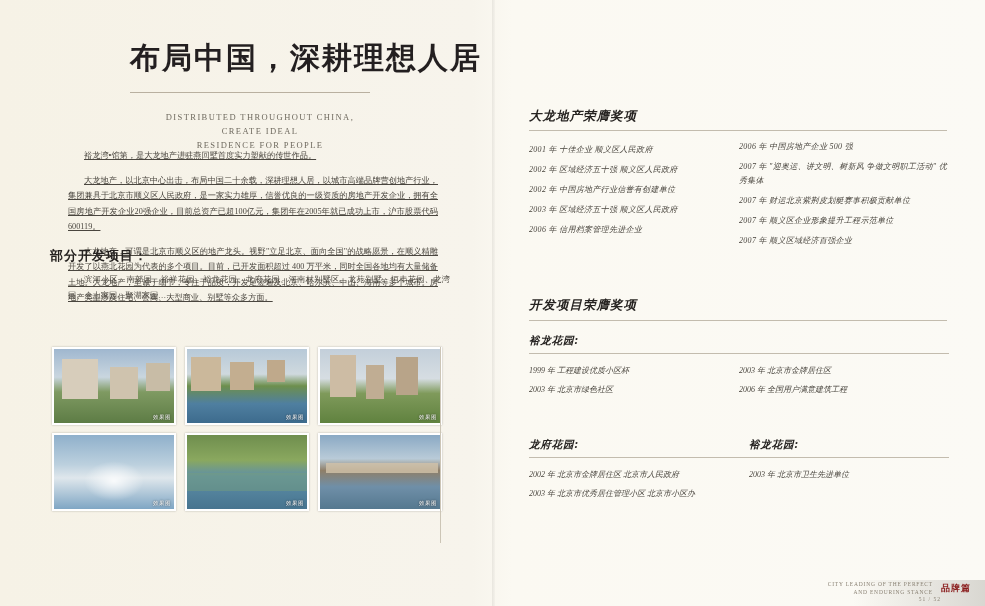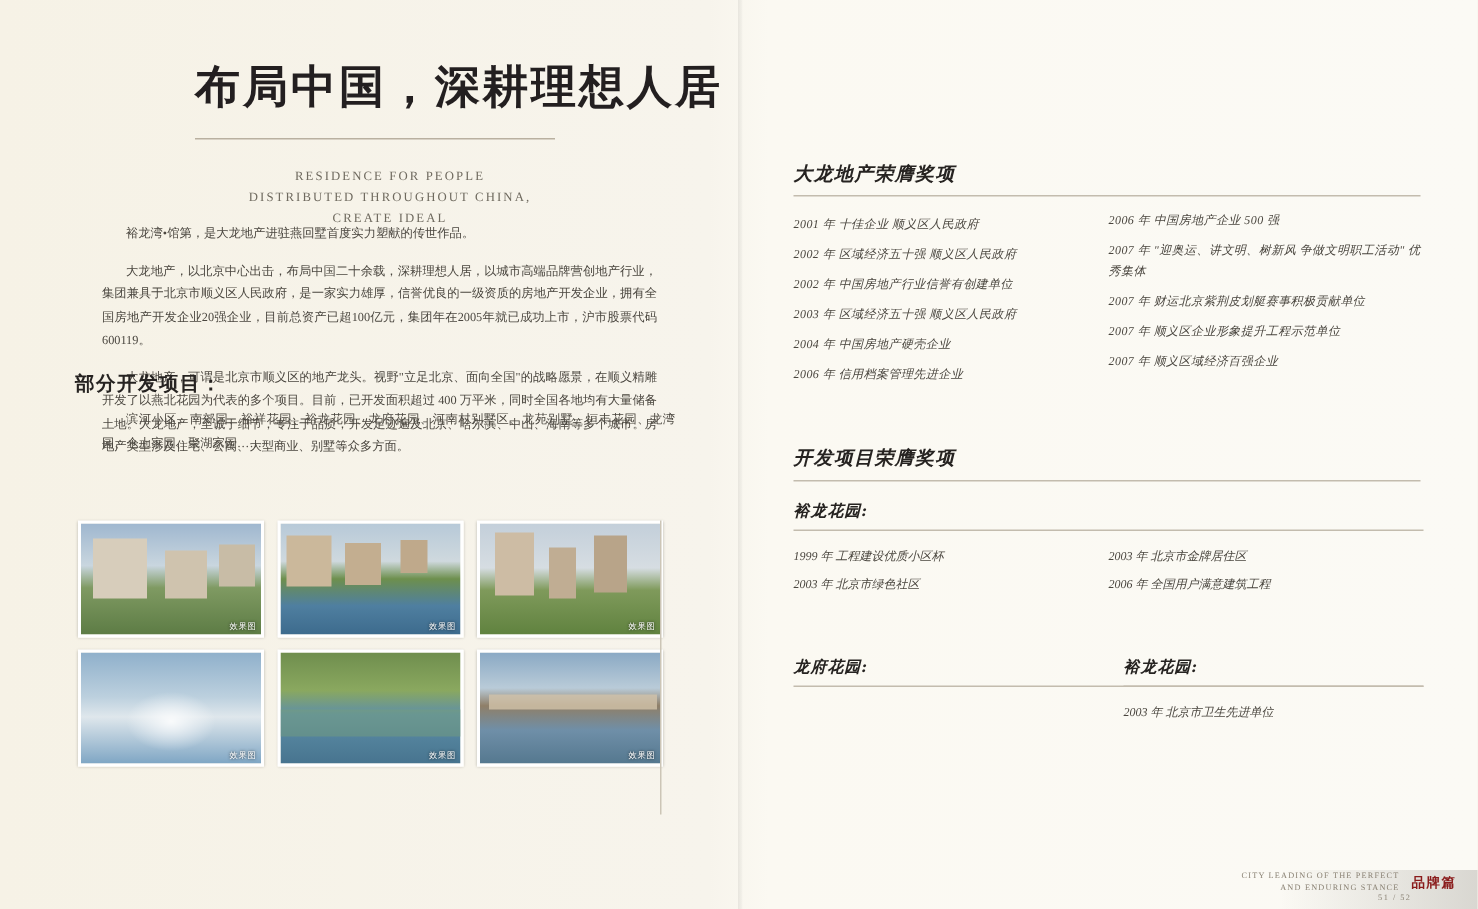--- a/index.html
+++ b/index.html
@@ -35,21 +35,21 @@
     text-align:center;
     font-family:"Liberation Serif", serif;
     font-size:8.5px;letter-spacing:1.4px;color:#6f6a5f;line-height:14px;
   }
   .body-col{
     position:absolute;left:68px;top:148px;width:370px;
     font-size:8.2px;line-height:15.5px;color:#4a463f;
     font-family:"Liberation Serif", serif;
     text-align:justify;
   }
-  .body-col p{margin:0 0 9px 0;text-indent:16px;}
+  .body-col p{margin:0 0 9px 0;text-indent:16px;text-decoration:underline;}
   .sec-title{
     position:absolute;left:50px;top:247px;
     font-size:13px;font-weight:700;color:#262321;letter-spacing:1px;
     font-family:"DejaVu Serif", serif;
   }
   .projects-text{
     position:absolute;left:68px;top:272px;width:382px;
     font-size:8.2px;line-height:15.5px;color:#4a463f;text-indent:16px;text-align:justify;
   }
   .photo-grid{
@@ -133,22 +133,22 @@
 <body>
 
 <div class="page">
 
   <div class="left">
 
     <div class="main-title">布局中国，深耕理想人居</div>
     <div class="rule-under-title"></div>
 
     <div class="subtitle">
+      <div>DISTRIBUTED THROUGHOUT CHINA, CREATE IDEAL</div>
       <div>RESIDENCE FOR PEOPLE</div>
-      <div>DISTRIBUTED THROUGHOUT CHINA, CREATE IDEAL</div>
     </div>
 
     <div class="body-col">
       <p>裕龙湾•馆第，是大龙地产进驻燕回墅首度实力塑献的传世作品。</p>
       <p>大龙地产，以北京中心出击，布局中国二十余载，深耕理想人居，以城市高端品牌营创地产行业，集团兼具于北京市顺义区人民政府，是一家实力雄厚，信誉优良的一级资质的房地产开发企业，拥有全国房地产开发企业20强企业，目前总资产已超100亿元，集团年在2005年就已成功上市，沪市股票代码600119。</p>
       <p>大龙地产，可谓是北京市顺义区的地产龙头。视野"立足北京、面向全国"的战略愿景，在顺义精雕开发了以燕北花园为代表的多个项目。目前，已开发面积超过 400 万平米，同时全国各地均有大量储备土地。大龙地产，至诚于细节，专注于品质，开发足迹遍及北京、哈尔滨、中山、海南等多个城市。房地产类型涉及住宅、公寓、大型商业、别墅等众多方面。</p>
     </div>
 
     <div class="sec-title">部分开发项目：</div>
     <div class="projects-text">滨河小区、南郊园、裕祥花园、裕龙花园、龙府花园、河南村别墅区、龙苑别墅、恒丰花园、龙湾园、仓上家园、聚湖家园……</div>
@@ -188,21 +188,20 @@
     <div class="r-title" style="top:108px">大龙地产荣膺奖项</div>
     <div class="r-rule" style="top:130px"></div>
 
     <div class="awards" style="top:140px">
       <div class="aw-col">
         <ul>
           <li>2001 年 十佳企业 顺义区人民政府</li>
           <li>2002 年 区域经济五十强 顺义区人民政府</li>
           <li>2002 年 中国房地产行业信誉有创建单位</li>
           <li>2003 年 区域经济五十强 顺义区人民政府</li>
-          <li>2004 年 中国房地产硬壳企业</li>
           <li>2006 年 信用档案管理先进企业</li>
         </ul>
       </div>
       <div class="aw-col aw-wide">
         <ul>
           <li>2006 年 中国房地产企业 500 强</li>
           <li>2007 年 "迎奥运、讲文明、树新风 争做文明职工活动" 优秀集体</li>
           <li>2007 年 财运北京紫荆皮划艇赛事积极贡献单位</li>
           <li>2007 年 顺义区企业形象提升工程示范单位</li>
           <li>2007 年 顺义区域经济百强企业</li>
@@ -228,20 +227,31 @@
             <li>2003 年 北京市金牌居住区</li>
             <li>2006 年 全国用户满意建筑工程</li>
           </ul>
         </div>
       </div>
     </div>
 
     <div class="proj-block" style="top:438px">
       <div class="proj-name">龙府花园:</div>
       <div class="proj-rule"></div>
+      <div class="proj-cols">
+        <div>
+          <ul>
+            <li>2002 年 北京市金牌居住区 北京市人民政府</li>
+            <li>2003 年 北京市优秀居住管理小区 北京市小区办</li>
+          </ul>
+        </div>
+        <div>
+          <ul></ul>
+        </div>
+      </div>
     </div>
 
     <div class="proj-block" style="top:438px;left:253px;width:200px">
       <div class="proj-name">裕龙花园:</div>
       <div class="proj-rule"></div>
       <div class="proj-cols">
         <div>
           <ul>
             <li>2003 年 北京市卫生先进单位</li>
           </ul>

